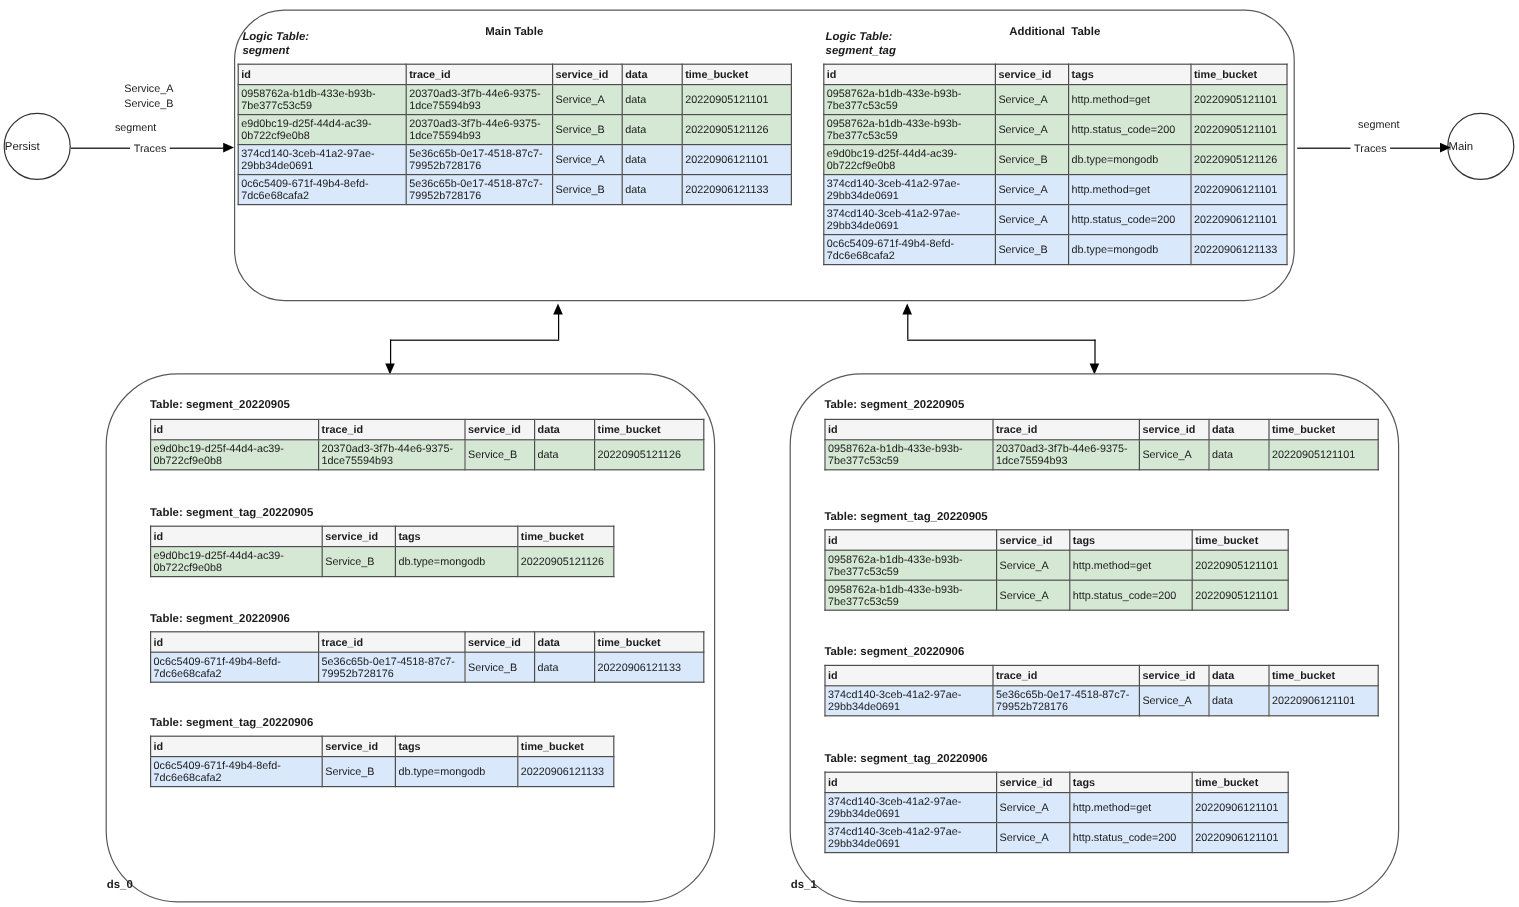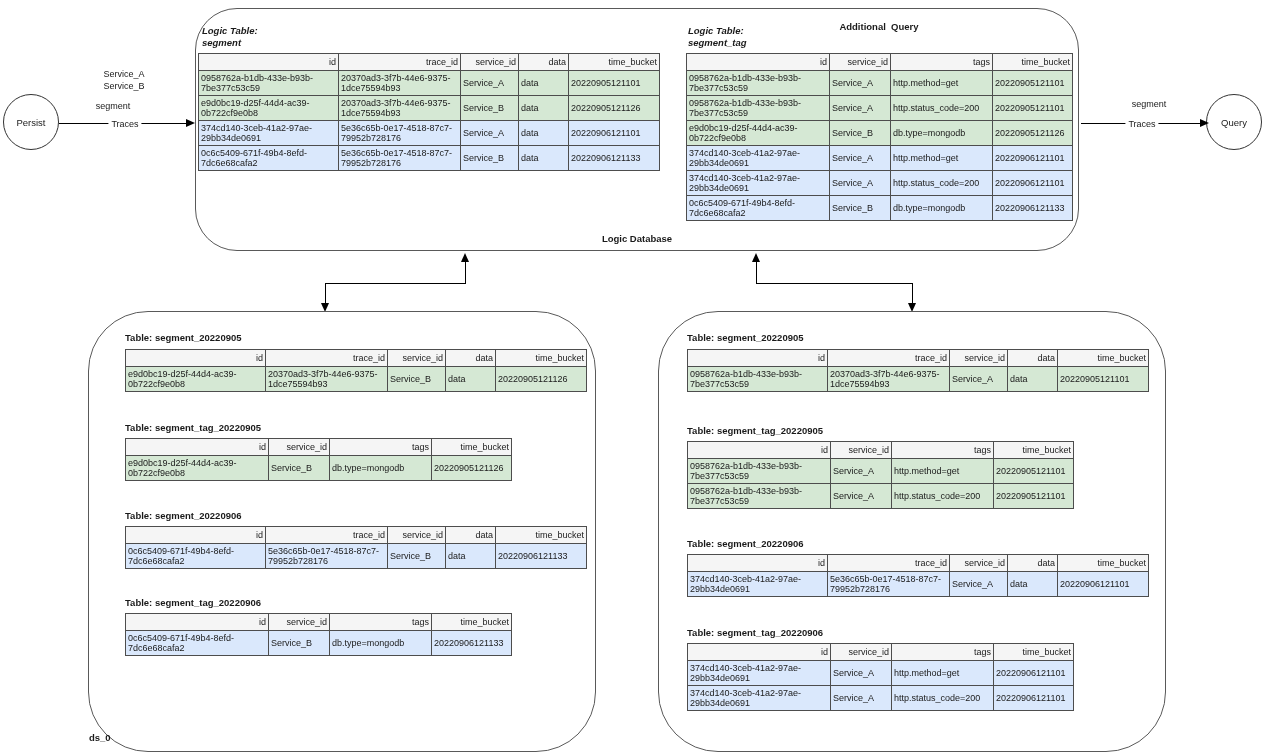--- a/index.html
+++ b/index.html
@@ -8,37 +8,37 @@
     position:relative; width:1266px; height:756px; background:#ffffff;
     font-family:"Liberation Sans", sans-serif; color:#1a1a1a; overflow:hidden;
   }
   .roundbox { position:absolute; border:1px solid #595959; background:#fff; }
   #logic-box { left:195px; top:8px; width:884px; height:243px; border-radius:42px; }
   #ds0-box   { left:88px;  top:311px; width:508px; height:441px; border-radius:60px; }
   #ds1-box   { left:658px; top:311px; width:508px; height:441px; border-radius:60px; }
 
   .node { position:absolute; width:56px; height:56px; border:1px solid #333;
           border-radius:50%; background:#fff; display:flex; align-items:center;
-          justify-content:center; font-size:9.5px; }
+          justify-content:flex-start; font-size:9.5px; }
   #persist-node { left:3px; top:94px; }
   #query-node  { left:1206px; top:94px; }
 
   .tbl-title { position:absolute; font-weight:bold; font-size:9.5px; white-space:pre; }
   .logic-label { position:absolute; font-weight:bold; font-size:9.5px; white-space:pre-line; line-height:1.25;font-style:italic; }
   .stack-label { position:absolute; font-size:9px; white-space:pre-line; text-align:center; line-height:1.3; }
   .line-label  { position:absolute; font-size:9px; background:#fff; padding:0 3px;
                  transform:translate(-50%,-50%); white-space:nowrap; }
   .center-title { text-align:center; }
 
   table.grid { position:absolute; border-collapse:collapse; table-layout:fixed; background:#fff; }
   table.grid th, table.grid td {
     border:1px solid #4d4d4d; font-size:9px; padding:0 2px; vertical-align:middle;
     overflow:hidden; line-height:1.15;
   }
-  table.grid th { background:#f5f5f5; font-weight:normal; text-align:right; height:17px; }
+  table.grid th { background:#f5f5f5; font-weight:bold; text-align:left; height:17px; }
   table.grid td { height:25px; text-align:left; word-wrap:break-word; }
   tr.tone-green td { background:#d5e8d4; }
   tr.tone-blue  td { background:#dae8fc; }
 
   .hline { position:absolute; height:1px; background:#000; }
   .vline { position:absolute; width:1px;  background:#000; }
   .ah-right { position:absolute; width:0; height:0;
     border-top:4px solid transparent; border-bottom:4px solid transparent; border-left:9px solid #000; }
   .ah-up { position:absolute; width:0; height:0;
     border-left:4px solid transparent; border-right:4px solid transparent; border-bottom:9px solid #000; }
@@ -58,28 +58,29 @@
     <span>Persist</span>
   </div>
   <div class="stack-label" style="left:94px; top:69px; width:60px;">Service_A
 Service_B</div>
   <div class="stack-label" style="left:93px; top:101px; width:40px;">segment</div>
   <div class="hline" style="left:59px; top:123px; width:129px;"></div>
   <div class="ah-right" style="left:186px; top:119px;"></div>
   <div class="line-label" style="left:125px; top:124px;">Traces</div>
 
   <div class="node" id="query-node">
-    <span>Query</span>
+    <span>Main</span>
   </div>
   <div class="stack-label" style="left:1127px; top:99px; width:44px;">segment</div>
   <div class="hline" style="left:1081px; top:123px; width:121px;"></div>
   <div class="ah-right" style="left:1200px; top:119px;"></div>
   <div class="line-label" style="left:1142px; top:124px;">Traces</div>
 
   <div class="roundbox" id="logic-box">
+    <div class="tbl-title center-title" style="left:2px; top:12px; width:461px;">Main Table</div>
     <div class="logic-label" style="left:6px; top:16px;">Logic Table:
 segment</div>
     <table class="grid" style="left:2px; top:44px;">
         <colgroup>
           <col style="width: 140px;">
           <col style="width: 122px;">
           <col style="width: 58px;">
           <col style="width: 50px;">
           <col style="width: 91px;">
         </colgroup>
@@ -117,21 +118,21 @@
           <tr class="tone-blue">
             <td>0c6c5409-671f-49b4-8efd-7dc6e68cafa2</td>
             <td>5e36c65b-0e17-4518-87c7-79952b728176</td>
             <td>Service_B</td>
             <td>data</td>
             <td>20220906121133</td>
           </tr>
         </tbody>
       </table>
 
-    <div class="tbl-title center-title" style="left:490px; top:12px; width:386px;">Additional  Query</div>
+    <div class="tbl-title center-title" style="left:490px; top:12px; width:386px;">Additional  Table</div>
     <div class="logic-label" style="left:492px; top:16px;">Logic Table:
 segment_tag</div>
     <table class="grid" style="left:490px; top:44px;">
         <colgroup>
           <col style="width: 143px;">
           <col style="width: 61px;">
           <col style="width: 102px;">
           <col style="width: 80px;">
         </colgroup>
         <thead>
@@ -175,21 +176,20 @@
           </tr>
           <tr class="tone-blue">
             <td>0c6c5409-671f-49b4-8efd-7dc6e68cafa2</td>
             <td>Service_B</td>
             <td>db.type=mongodb</td>
             <td>20220906121133</td>
           </tr>
         </tbody>
       </table>
 
-    <div class="db-label">Logic Database</div>
   </div>
 
   <div class="ah-up" style="left:461px; top:253px;"></div>
   <div class="vline" style="left:465px; top:260px; height:23px;"></div>
   <div class="hline" style="left:325px; top:283px; width:141px;"></div>
   <div class="vline" style="left:325px; top:283px; height:21px;"></div>
   <div class="ah-down" style="left:321px; top:303px;"></div>
 
   <div class="ah-up" style="left:752px; top:253px;"></div>
   <div class="vline" style="left:756px; top:260px; height:23px;"></div>
@@ -427,15 +427,16 @@
           </tr>
           <tr class="tone-blue">
             <td>374cd140-3ceb-41a2-97ae-29bb34de0691</td>
             <td>Service_A</td>
             <td>http.status_code=200</td>
             <td>20220906121101</td>
           </tr>
         </tbody>
       </table>
 
+    <div class="ds-label">ds_1</div>
   </div>
 
 </div>
 
 </body></html>

